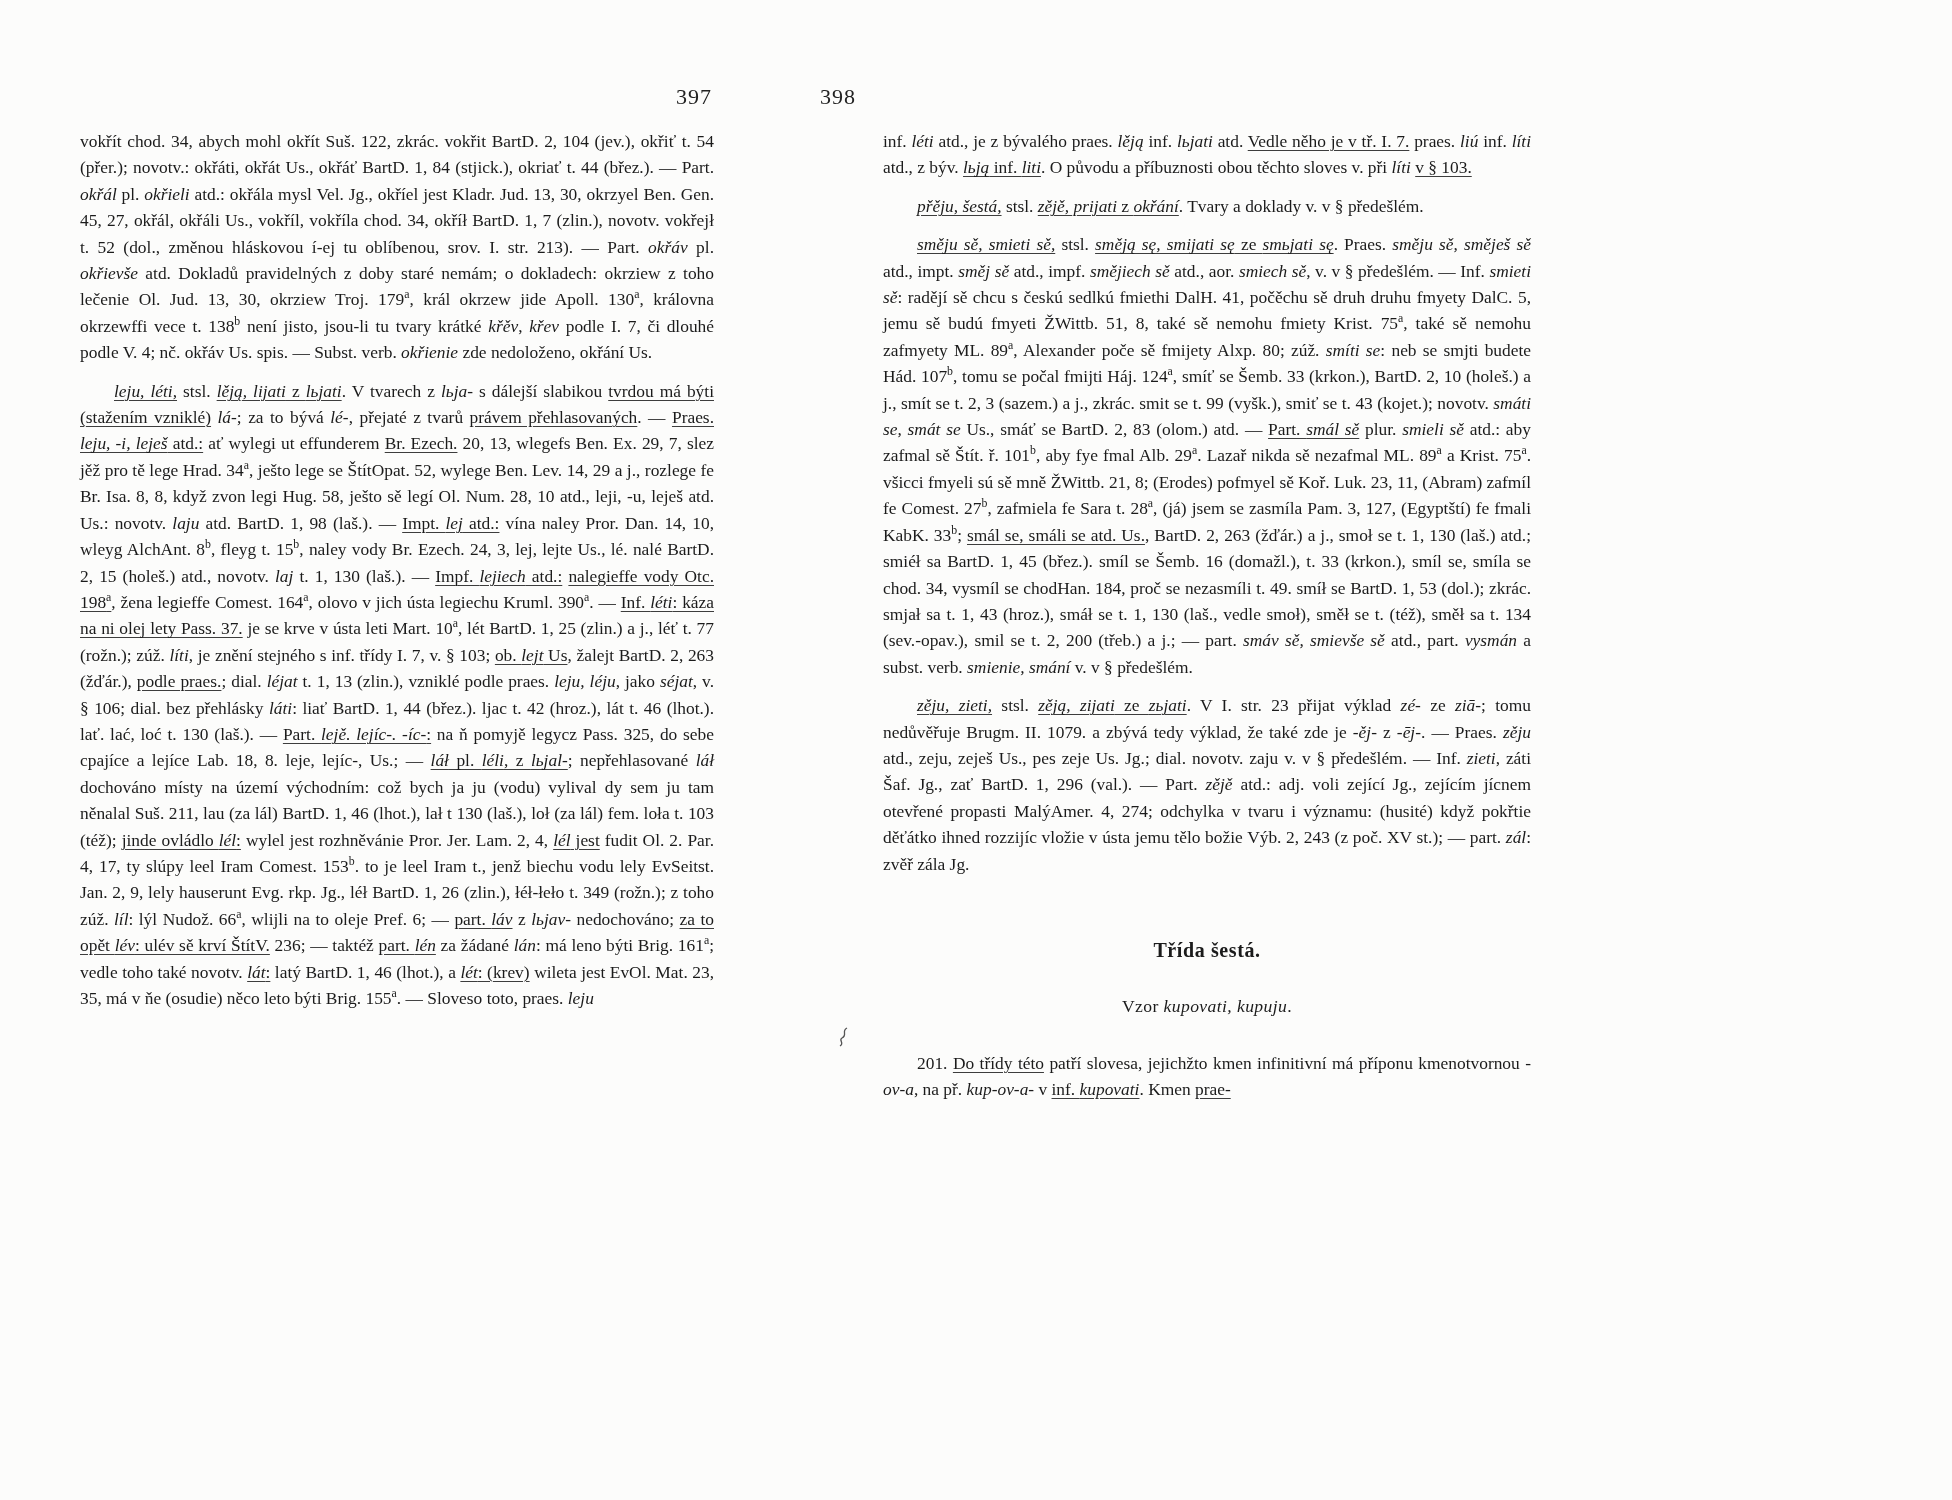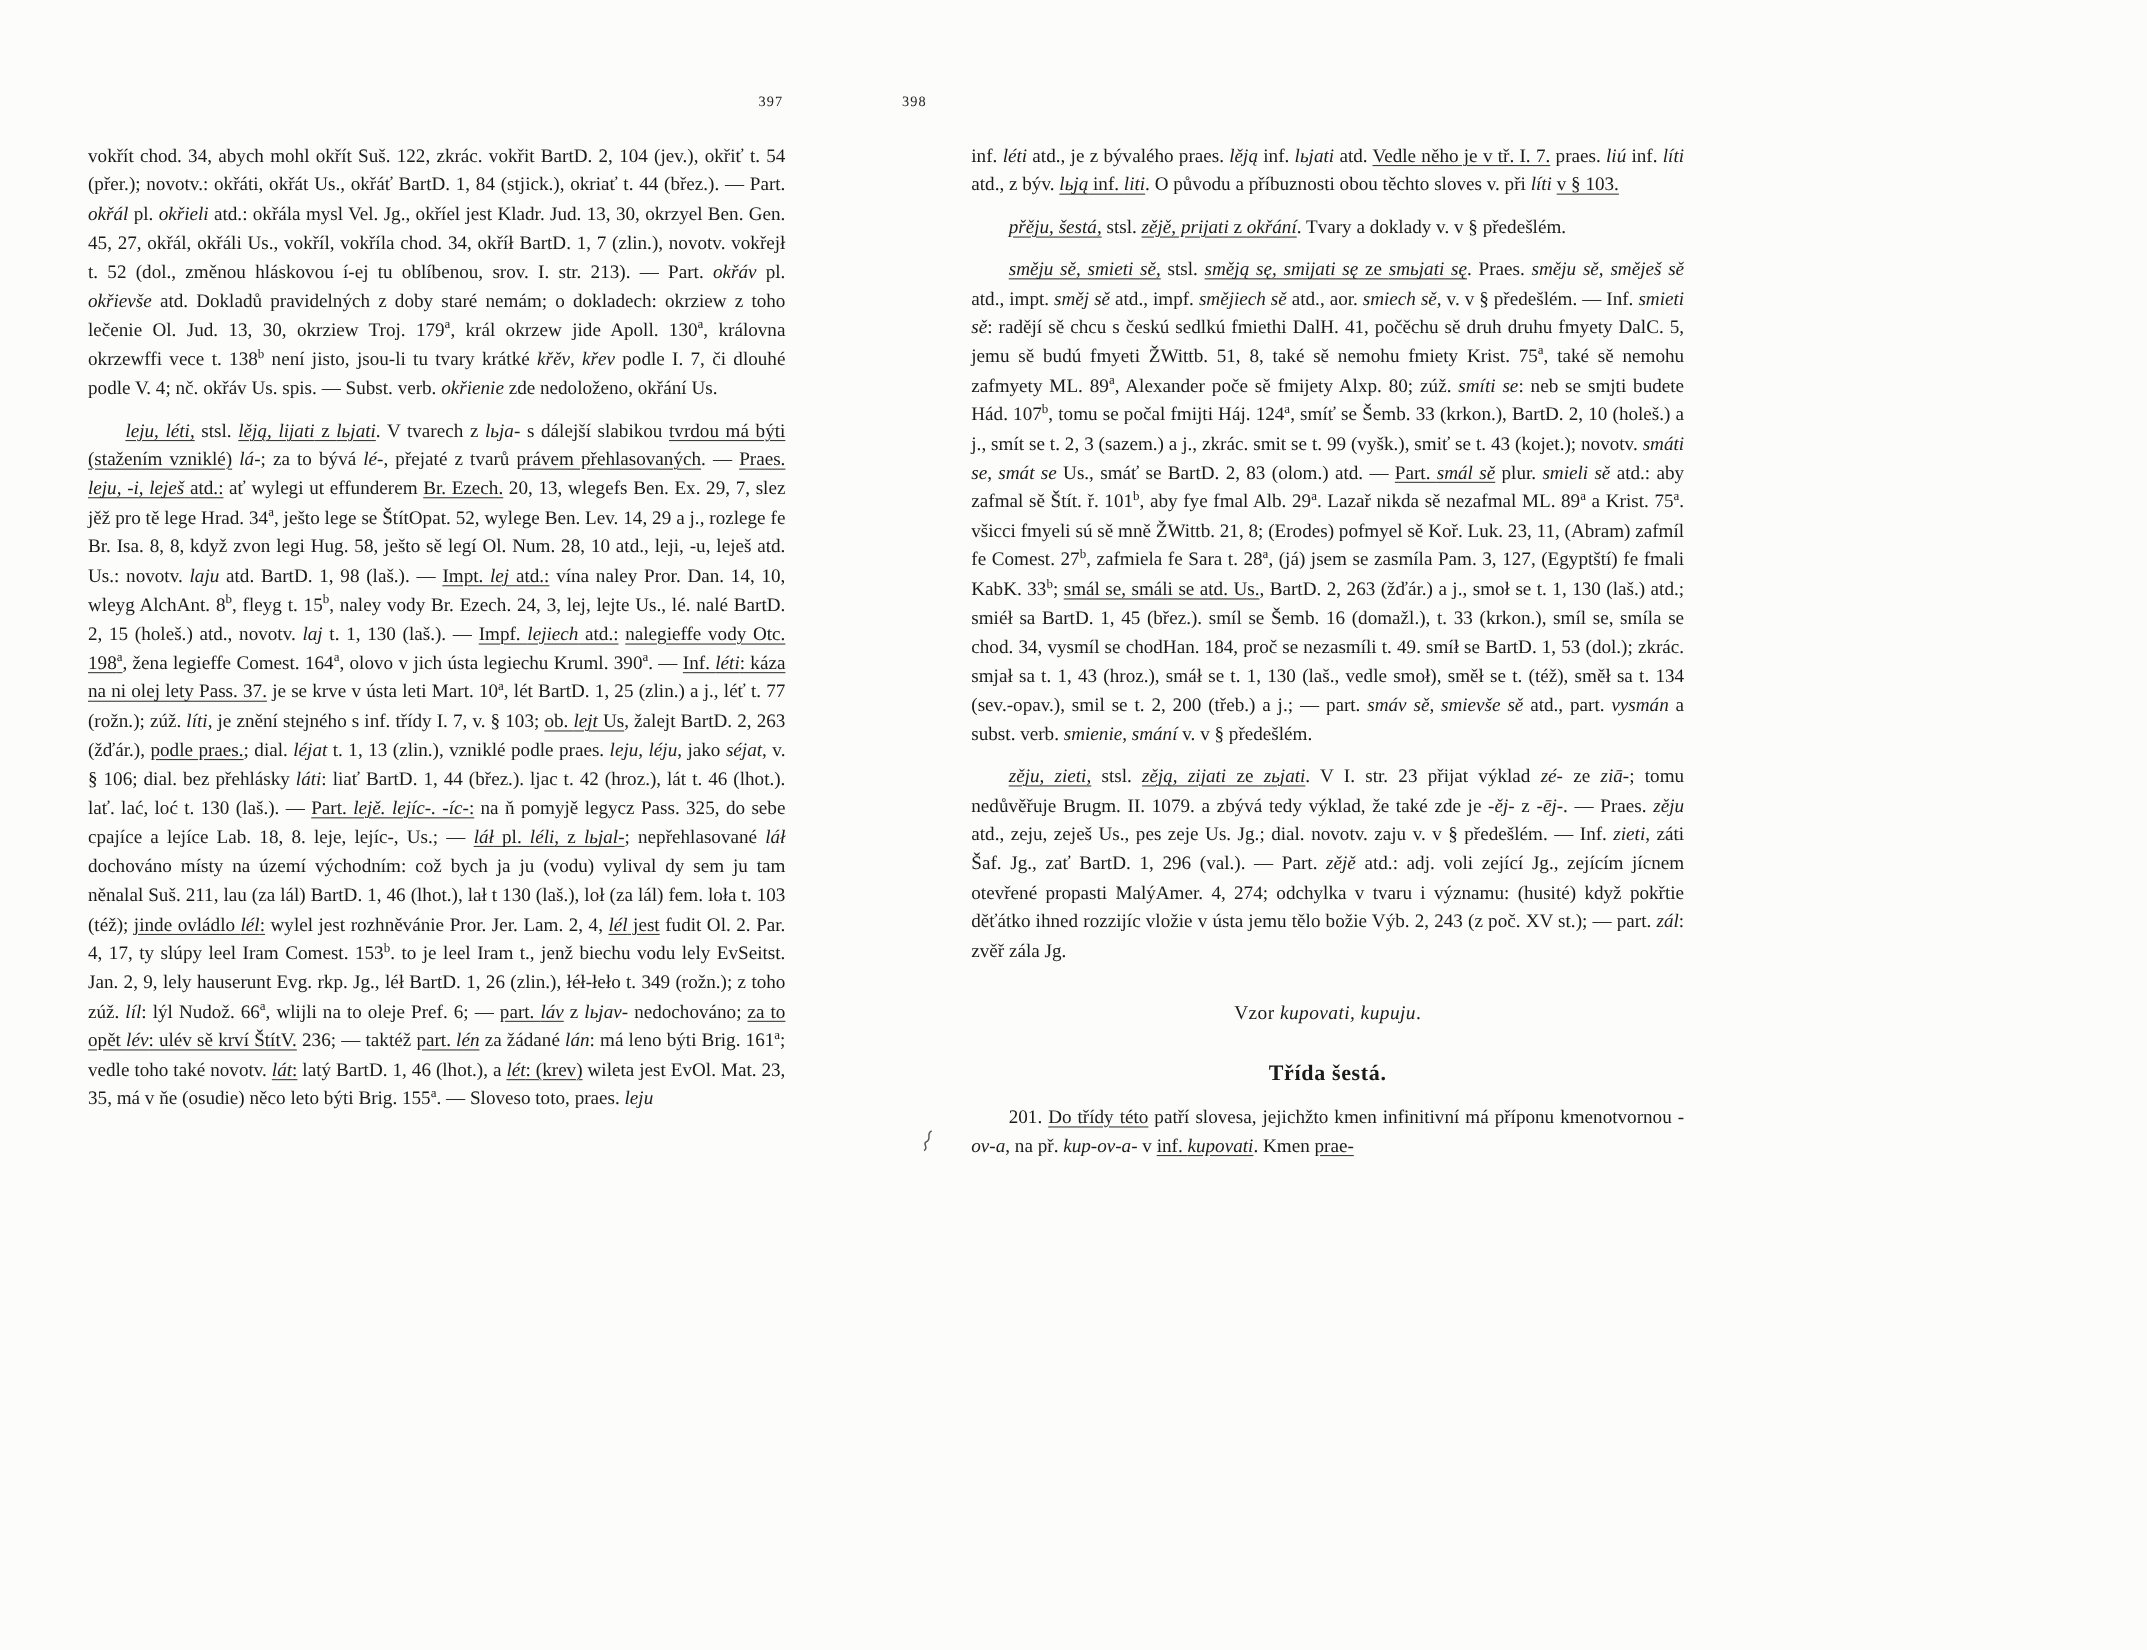--- a/index.html
+++ b/index.html
@@ -3,21 +3,21 @@
 <meta charset="utf-8">
 <style>
   *{box-sizing:border-box}
   html,body{margin:0;padding:0}
   body{
     width:1952px;height:1500px;position:relative;overflow:hidden;
     background:#fcfcfb;
     font-family:"Liberation Serif","DejaVu Serif",serif;
     color:#1b1b1b;
   }
-  .pagenum{position:absolute;top:84px;font-size:13px;letter-spacing:1px;color:#222}
+  .pagenum{position:absolute;top:84px;font-size:22px;letter-spacing:1px;color:#222}
   .pagenum-left{left:646px;width:66px;text-align:right}
   .pagenum-right{left:820px}
   .textcol{position:absolute;top:128px;font-size:17.4px;line-height:26.4px}
   .textcol-left{left:80px;width:634px}
   .textcol-right{left:883px;width:648px}
   p.para{margin:0;text-align:justify}
   p.para + p.para{margin-top:12px}
   p.indent{text-indent:34px}
   p.noindent{text-indent:0}
   p.para.heading{margin-top:60px !important;text-align:center;text-indent:0;
@@ -42,22 +42,22 @@
   <div class="textcol textcol-left" id="col-left">
       <p class="para noindent">vokřít chod. 34, abych mohl okřít Suš. 122, zkrác. vokřit BartD. 2, 104 (jev.), okřiť t. 54 (přer.); novotv.: okřáti, okřát Us., okřáť BartD. 1, 84 (stjick.), okriať t. 44 (břez.). — Part. <i>okřál</i> pl. <i>okřieli</i> atd.: okřála mysl Vel. Jg., okříel jest Kladr. Jud. 13, 30, okrzyel Ben. Gen. 45, 27, okřál, okřáli Us., vokříl, vokříla chod. 34, okříł BartD. 1, 7 (zlin.), novotv. vokřejł t. 52 (dol., změnou hláskovou í-ej tu oblíbenou, srov. I. str. 213). — Part. <i>okřáv</i> pl. <i>okřievše</i> atd. Dokladů pravidelných z doby staré nemám; o dokladech: okrziew z toho lečenie Ol. Jud. 13, 30, okrziew Troj. 179<sup>a</sup>, král okrzew jide Apoll. 130<sup>a</sup>, královna okrzewffi vece t. 138<sup>b</sup> není jisto, jsou-li tu tvary krátké <i>křěv</i>, <i>křev</i> podle I. 7, či dlouhé podle V. 4; nč. okřáv Us. spis. — Subst. verb. <i>okřienie</i> zde nedoloženo, okřání Us.</p>
       <p class="para indent"><span class="u"><i>leju, léti,</i></span> stsl. <span class="u"><i>lěją, lijati</i> z <i>lьjati</i></span>. V tvarech z <i>lьja-</i> s dálejší slabikou <span class="u">tvrdou má býti (stažením vzniklé)</span> <i>lá-</i>; za to bývá <i>lé-</i>, přejaté z tvarů <span class="u">právem přehlasovaných</span>. — <span class="u">Praes. <i>leju, -i, leješ</i> atd.:</span> ať wylegi ut effunderem <span class="u">Br. Ezech.</span> 20, 13, wlegefs Ben. Ex. 29, 7, slez jěž pro tě lege Hrad. 34<sup>a</sup>, ješto lege se ŠtítOpat. 52, wylege Ben. Lev. 14, 29 a j., rozlege fe Br. Isa. 8, 8, když zvon legi Hug. 58, ješto sě legí Ol. Num. 28, 10 atd., leji, -u, leješ atd. Us.: novotv. <i>laju</i> atd. BartD. 1, 98 (laš.). — <span class="u">Impt. <i>lej</i> atd.:</span> vína naley Pror. Dan. 14, 10, wleyg AlchAnt. 8<sup>b</sup>, fleyg t. 15<sup>b</sup>, naley vody Br. Ezech. 24, 3, lej, lejte Us., lé. nalé BartD. 2, 15 (holeš.) atd., novotv. <i>laj</i> t. 1, 130 (laš.). — <span class="u">Impf. <i>lejiech</i> atd.:</span> <span class="u">nalegieffe vody Otc. 198<sup>a</sup></span>, žena legieffe Comest. 164<sup>a</sup>, olovo v jich ústa legiechu Kruml. 390<sup>a</sup>. — <span class="u">Inf. <i>léti</i>: káza na ni olej lety Pass. 37.</span> je se krve v ústa leti Mart. 10<sup>a</sup>, lét BartD. 1, 25 (zlin.) a j., léť t. 77 (rožn.); zúž. <i>líti</i>, je znění stejného s inf. třídy I. 7, v. § 103; <span class="u">ob. <i>lejt</i> Us</span>, žalejt BartD. 2, 263 (žďár.), <span class="u">podle praes.</span>; dial. <i>léjat</i> t. 1, 13 (zlin.), vzniklé podle praes. <i>leju, léju</i>, jako <i>séjat</i>, v. § 106; dial. bez přehlásky <i>láti</i>: liať BartD. 1, 44 (břez.). ljac t. 42 (hroz.), lát t. 46 (lhot.). lať. lać, loć t. 130 (laš.). — <span class="u">Part. <i>lejě. lejíc-. -íc-</i>:</span> na ň pomyjě legycz Pass. 325, do sebe cpajíce a lejíce Lab. 18, 8. leje, lejíc-, Us.; — <span class="u"><i>láł</i> pl. <i>léli</i>, z <i>lьjal-</i></span>; nepřehlasované <i>láł</i> dochováno místy na území východním: což bych ja ju (vodu) vylival dy sem ju tam něnalal Suš. 211, lau (za lál) BartD. 1, 46 (lhot.), lał t 130 (laš.), loł (za lál) fem. loła t. 103 (též); <span class="u">jinde ovládlo <i>lél</i>:</span> wylel jest rozhněvánie Pror. Jer. Lam. 2, 4, <span class="u"><i>lél</i> jest</span> fudit Ol. 2. Par. 4, 17, ty slúpy leel Iram Comest. 153<sup>b</sup>. to je leel Iram t., jenž biechu vodu lely EvSeitst. Jan. 2, 9, lely hauserunt Evg. rkp. Jg., léł BartD. 1, 26 (zlin.), łéł-łeło t. 349 (rožn.); z toho zúž. <i>líl</i>: lýl Nudož. 66<sup>a</sup>, wlijli na to oleje Pref. 6; — <span class="u">part. <i>láv</i></span> z <i>lьjav-</i> nedochováno; <span class="u">za to opět <i>lév</i>: ulév sě krví ŠtítV.</span> 236; — taktéž <span class="u">part. <i>lén</i></span> za žádané <i>lán</i>: má leno býti Brig. 161<sup>a</sup>; vedle toho také novotv. <span class="u"><i>lát</i>:</span> latý BartD. 1, 46 (lhot.), a <span class="u"><i>lét</i>: (krev)</span> wileta jest EvOl. Mat. 23, 35, má v ňe (osudie) něco leto býti Brig. 155<sup>a</sup>. — Sloveso toto, praes. <i>leju</i></p>
     </div>
 
   <div class="textcol textcol-right" id="col-right">
       <p class="para noindent">inf. <i>léti</i> atd., je z bývalého praes. <i>lěją</i> inf. <i>lьjati</i> atd. <span class="u">Vedle něho je v tř. I. 7.</span> praes. <i>liú</i> inf. <i>líti</i> atd., z býv. <span class="u"><i>lьją</i> inf. <i>liti</i></span>. O původu a příbuznosti obou těchto sloves v. při <i>líti</i> <span class="u">v § 103.</span></p>
       <p class="para indent"><span class="u"><i>přěju, šestá,</i></span> stsl. <span class="u"><i>zějě, prijati</i> z <i>okřání</i></span>. Tvary a doklady v. v § předešlém.</p>
       <p class="para indent"><span class="u"><i>směju sě, smieti sě,</i></span> stsl. <span class="u"><i>směją sę, smijati sę</i> ze <i>smьjati sę</i></span>. Praes. <i>směju sě, směješ sě</i> atd., impt. <i>směj sě</i> atd., impf. <i>smějiech sě</i> atd., aor. <i>smiech sě</i>, v. v § předešlém. — Inf. <i>smieti sě</i>: radějí sě chcu s českú sedlkú fmiethi DalH. 41, počěchu sě druh druhu fmyety DalC. 5, jemu sě budú fmyeti ŽWittb. 51, 8, také sě nemohu fmiety Krist. 75<sup>a</sup>, také sě nemohu zafmyety ML. 89<sup>a</sup>, Alexander poče sě fmijety Alxp. 80; zúž. <i>smíti se</i>: neb se smjti budete Hád. 107<sup>b</sup>, tomu se počal fmijti Háj. 124<sup>a</sup>, smíť se Šemb. 33 (krkon.), BartD. 2, 10 (holeš.) a j., smít se t. 2, 3 (sazem.) a j., zkrác. smit se t. 99 (vyšk.), smiť se t. 43 (kojet.); novotv. <i>smáti se, smát se</i> Us., smáť se BartD. 2, 83 (olom.) atd. — <span class="u">Part. <i>smál sě</i></span> plur. <i>smieli sě</i> atd.: aby zafmal sě Štít. ř. 101<sup>b</sup>, aby fye fmal Alb. 29<sup>a</sup>. Lazař nikda sě nezafmal ML. 89<sup>a</sup> a Krist. 75<sup>a</sup>. všicci fmyeli sú sě mně ŽWittb. 21, 8; (Erodes) pofmyel sě Koř. Luk. 23, 11, (Abram) zafmíl fe Comest. 27<sup>b</sup>, zafmiela fe Sara t. 28<sup>a</sup>, (já) jsem se zasmíla Pam. 3, 127, (Egyptští) fe fmali KabK. 33<sup>b</sup>; <span class="u">smál se, smáli se atd. Us.</span>, BartD. 2, 263 (žďár.) a j., smoł se t. 1, 130 (laš.) atd.; smiéł sa BartD. 1, 45 (břez.). smíl se Šemb. 16 (domažl.), t. 33 (krkon.), smíl se, smíla se chod. 34, vysmíl se chodHan. 184, proč se nezasmíli t. 49. smíł se BartD. 1, 53 (dol.); zkrác. smjał sa t. 1, 43 (hroz.), smáł se t. 1, 130 (laš., vedle smoł), směł se t. (též), směł sa t. 134 (sev.-opav.), smil se t. 2, 200 (třeb.) a j.; — part. <i>smáv sě, smievše sě</i> atd., part. <i>vysmán</i> a subst. verb. <i>smienie, smání</i> v. v § předešlém.</p>
       <p class="para indent"><span class="u"><i>zěju, zieti,</i></span> stsl. <span class="u"><i>zěją, zijati</i> ze <i>zьjati</i></span>. V I. str. 23 přijat výklad <i>zé-</i> ze <i>ziā-</i>; tomu nedůvěřuje Brugm. II. 1079. a zbývá tedy výklad, že také zde je <i>-ěj-</i> z <i>-ēj-</i>. — Praes. <i>zěju</i> atd., zeju, zeješ Us., pes zeje Us. Jg.; dial. novotv. zaju v. v § předešlém. — Inf. <i>zieti</i>, záti Šaf. Jg., zať BartD. 1, 296 (val.). — Part. <i>zějě</i> atd.: adj. voli zející Jg., zejícím jícnem otevřené propasti MalýAmer. 4, 274; odchylka v tvaru i významu: (husité) když pokřtie děťátko ihned rozzijíc vložie v ústa jemu tělo božie Výb. 2, 243 (z poč. XV st.); — part. <i>zál</i>: zvěř zála Jg.</p>
+      <p class="para heading">Třída šestá.</p>
       <p class="para subheading">Vzor <i>kupovati, kupuju</i>.</p>
-      <p class="para heading">Třída šestá.</p>
       <p class="para indent"><b>201.</b> <span class="u">Do třídy této</span> patří slovesa, jejichžto kmen infinitivní má příponu kmenotvornou <i>-ov-a</i>, na př. <i>kup-ov-a-</i> v <span class="u">inf. <i>kupovati</i></span>. Kmen <span class="u">prae-</span></p>
     </div>
 
   <span class="mark">
     <svg width="16" height="22" viewBox="0 0 16 22">
       <path d="M11 2 C5 5, 12 9, 6 12 C2 14, 9 17, 4 20" fill="none" stroke="#555" stroke-width="1.3"></path>
     </svg>
   </span>
 </div>
 

